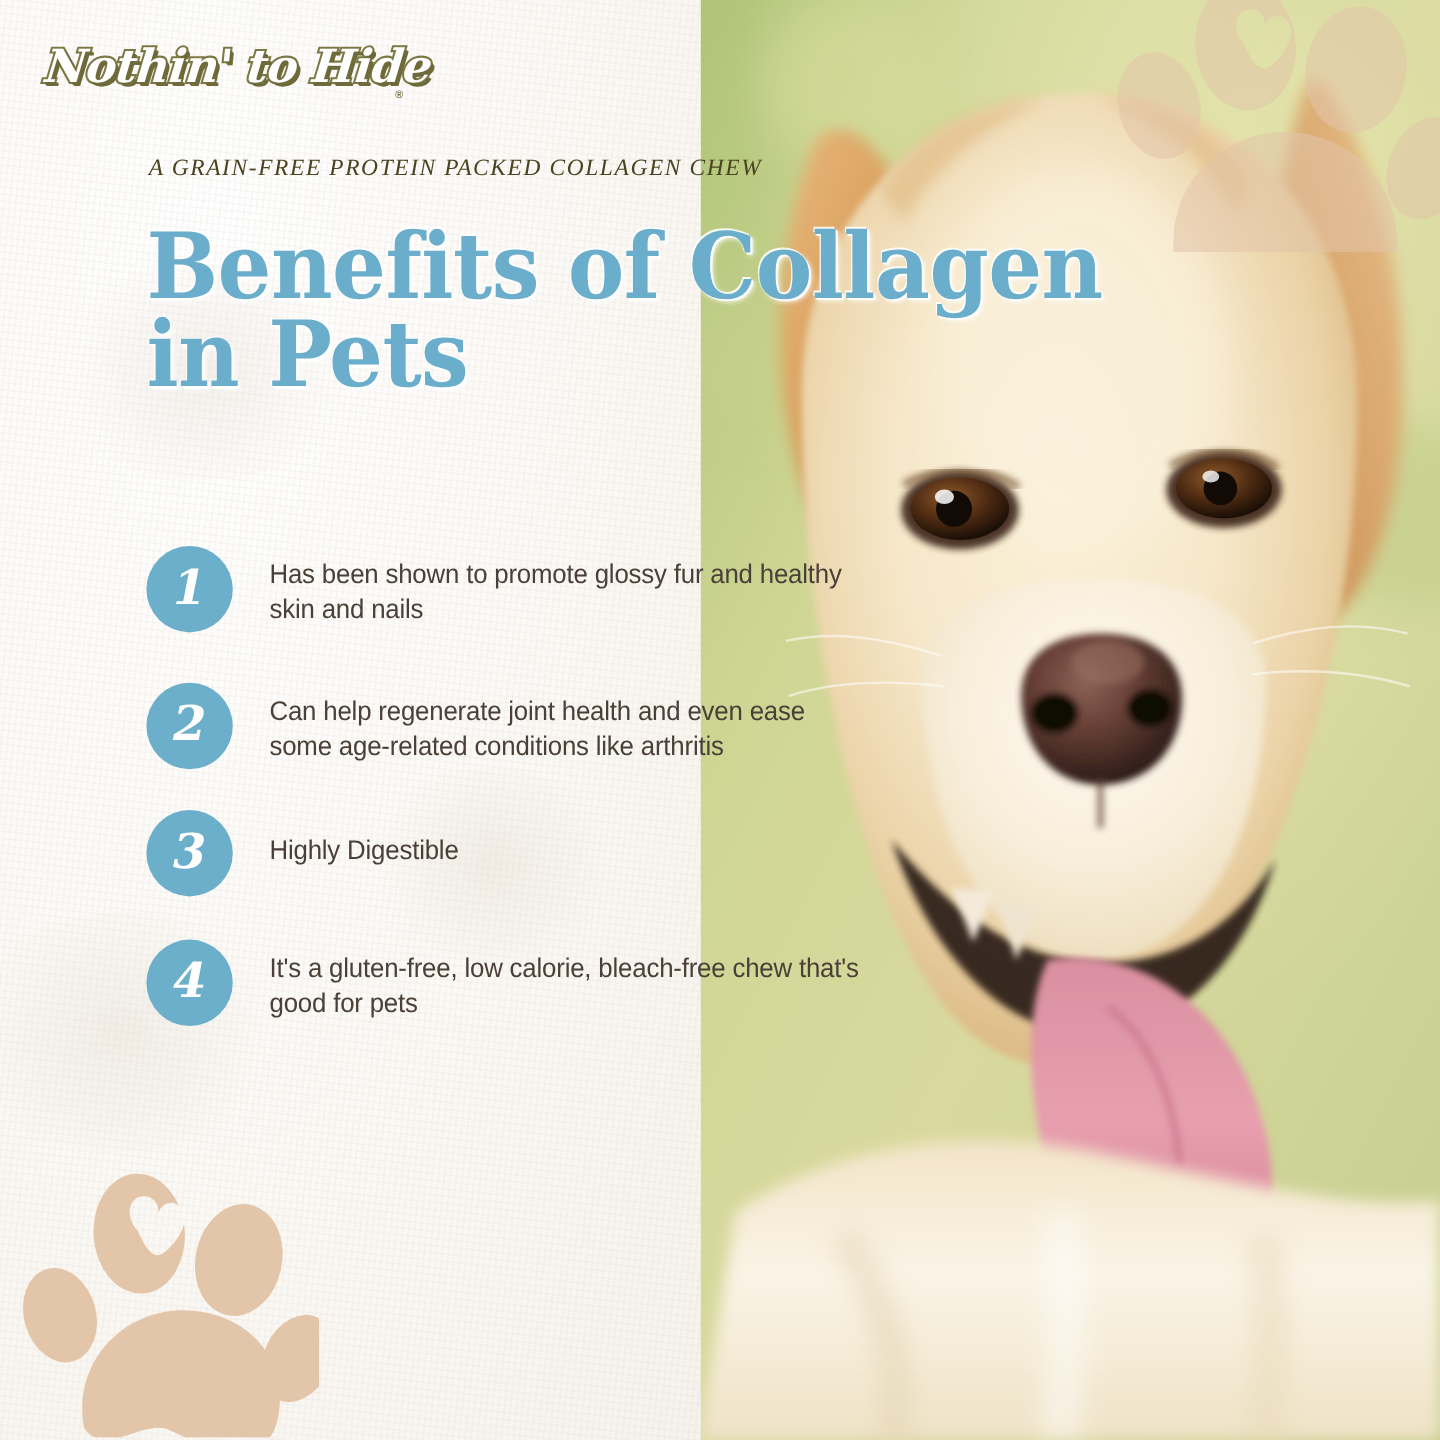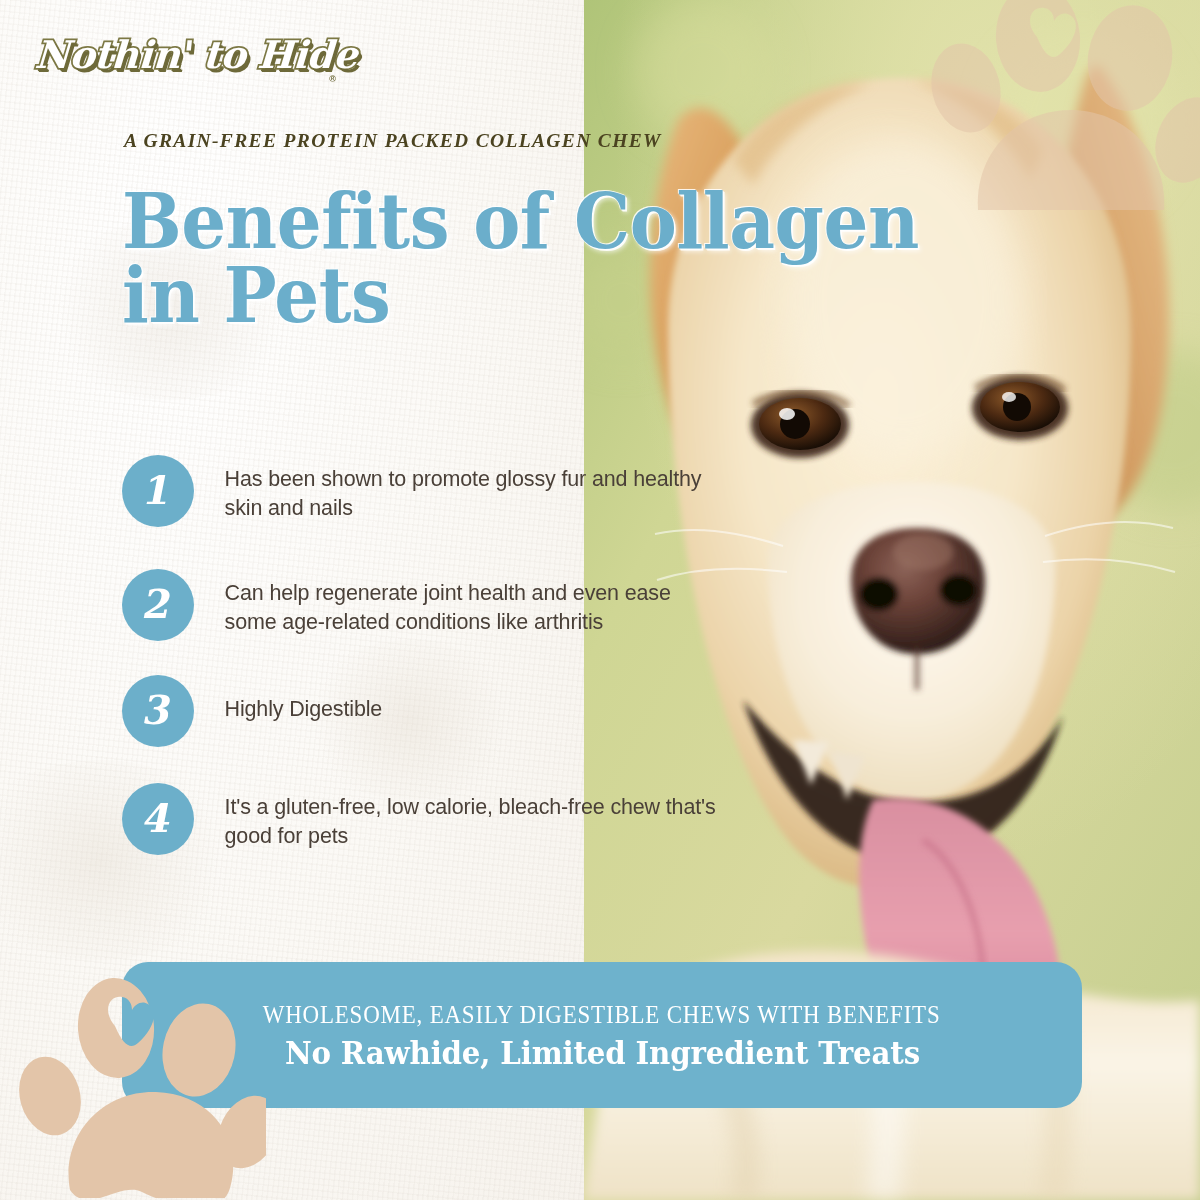--- a/index.html
+++ b/index.html
@@ -65,21 +65,21 @@
   .logo-reg {
     position:absolute; right:-8px; bottom:4px;
     font-family:"Liberation Sans", sans-serif;
     font-size:9px; color:#6E6A3A; font-weight:bold;
   }
 
   
   .tagline {
     position:absolute; left:124px; top:130px;
     font-family:"Liberation Serif", serif;
-    font-style:italic; font-weight:bold;
+    font-style:italic; font-weight:normal;
     font-size:19.5px;
     letter-spacing:1.35px;
     color:#4B4320;
     white-space:nowrap;
     text-transform:uppercase;
   }
 
   
   .headline {
     position:absolute; left:122px; top:185px;
@@ -344,24 +344,20 @@
         <ellipse cx="120" cy="68" rx="42" ry="54" fill="#fff" transform="rotate(-5 120 68)"></ellipse>
         <ellipse cx="212" cy="88" rx="42" ry="53" fill="#fff" transform="rotate(9 212 88)"></ellipse>
         <ellipse cx="272" cy="170" rx="33" ry="44" fill="#fff" transform="rotate(22 272 170)"></ellipse>
         <path d="M60,240 C56,182 100,140 152,140 C206,140 250,182 246,240 Z" fill="#fff"></path>
         <path d="M119,67 C106,52 113,36 126,38 C133,39 136,45 136,51 C139,45 146,41 152,45 C163,52 158,70 142,84 C135,90 128,88 119,67 Z" fill="#000"></path>
       </mask>
     </defs>
     <rect width="300" height="240" fill="#E3C5A9" mask="url(#pawmaskTR)"></rect>
   </svg>
 
-  <div class="banner">
-    <div class="banner-line1">Wholesome, Easily Digestible Chews With Benefits</div>
-    <div class="banner-line2">No Rawhide, Limited Ingredient Treats</div>
-  </div>
 
   <svg class="paw paw-bl" viewBox="0 0 250 230">
     <defs>
       <mask id="pawmaskBL">
         <rect width="250" height="230" fill="#000"></rect>
         <ellipse cx="34" cy="128" rx="30" ry="40" fill="#fff" transform="rotate(-16 34 128)"></ellipse>
         <ellipse cx="100" cy="60" rx="38" ry="50" fill="#fff" transform="rotate(-4 100 60)"></ellipse>
         <ellipse cx="183" cy="82" rx="36" ry="47" fill="#fff" transform="rotate(12 183 82)"></ellipse>
         <ellipse cx="232" cy="164" rx="28" ry="38" fill="#fff" transform="rotate(26 232 164)"></ellipse>
         <path d="M54,222 C44,166 88,122 140,124 C196,126 228,172 214,220 C204,254 150,236 126,224 C104,213 72,248 54,222 Z" fill="#fff"></path>

